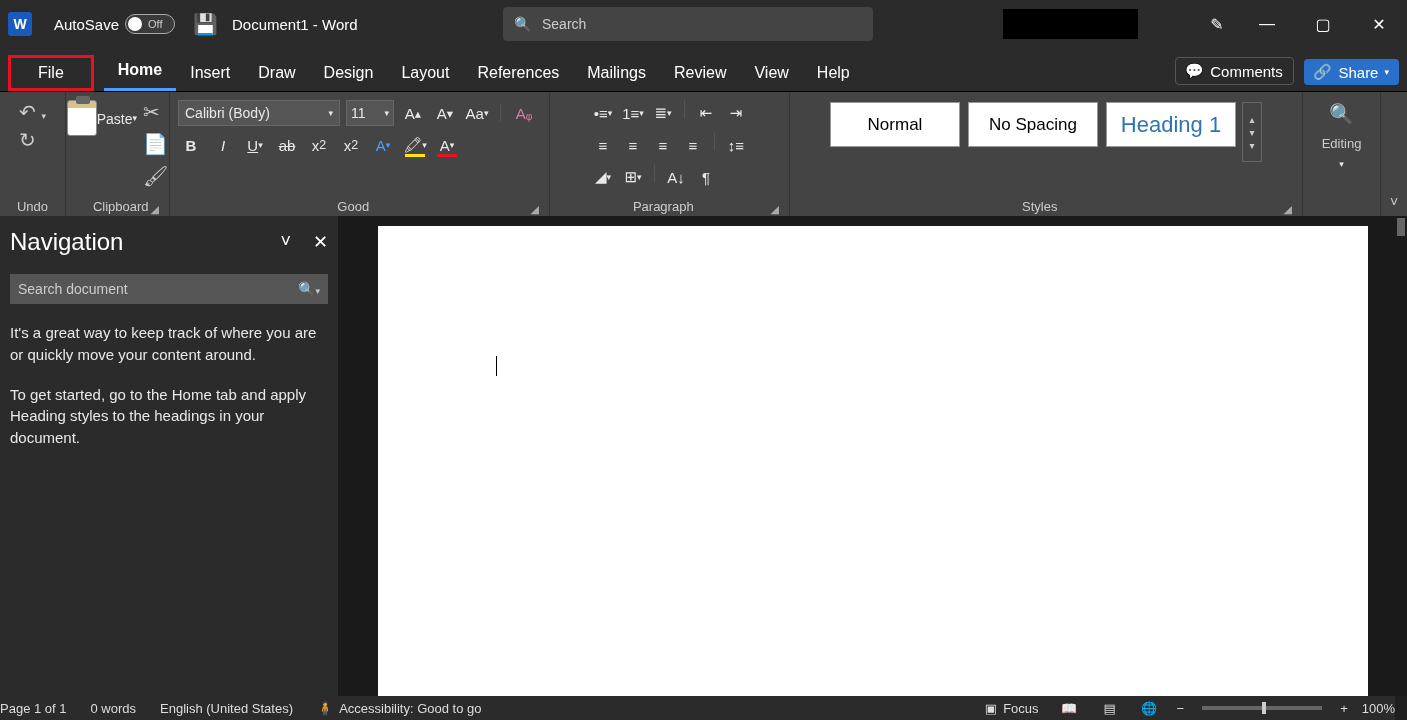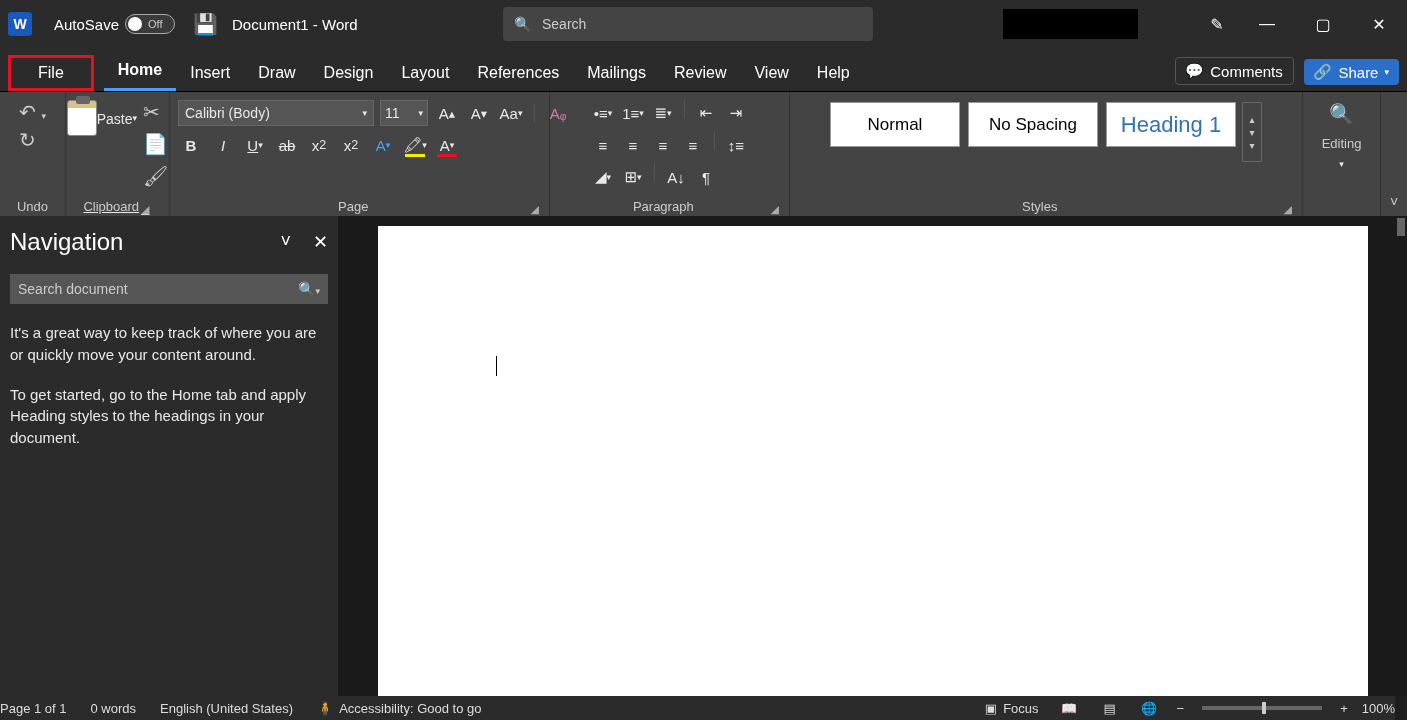--- a/index.html
+++ b/index.html
@@ -165,21 +165,21 @@
       width:14px;height:8px;background:#666;border-radius:2px;
     }
     .paste-btn .lbl {font-size:14px;margin-top:2px;}
     .clip-side {display:flex;flex-direction:column;gap:8px;padding-top:2px;}
 
     
     .font-group { width:380px; }
     .font-group .group-content{flex-direction:column;gap:6px;width:100%;padding-top:2px;}
     .font-row {display:flex;gap:6px;align-items:center;}
     .font-name-select {
-      width:196px;height:26px;background:#555;border:1px solid #666;
+      width:162px;height:26px;background:#555;border:1px solid #666;
       display:flex;align-items:center;padding:0 6px;font-size:14px;justify-content:space-between;
     }
     .font-size-select {
       width:48px;height:26px;background:#555;border:1px solid #666;
       display:flex;align-items:center;padding:0 4px;font-size:14px;justify-content:space-between;
     }
     .sm-btn{
       width:26px;height:26px;display:flex;align-items:center;justify-content:center;
       cursor:pointer;font-size:15px;
     }
@@ -359,21 +359,21 @@
         <div class="paste-icon"></div>
         <div class="lbl">Paste</div>
         <span class="caret">▾</span>
       </div>
       <div class="clip-side">
         <div class="ribbon-icon">✂</div>
         <div class="ribbon-icon">📄</div>
         <div class="ribbon-icon">🖌</div>
       </div>
     </div>
-    <div style="display:flex;width:100%;justify-content:center;align-items:flex-end;text-decoration:underline;">
+    <div style="display:flex;width:100%;justify-content:flex-end;align-items:flex-end;">
       <div class="label">Clipboard</div>
       <div class="launcher">◢</div>
     </div>
   </div>
 
   <div class="group font-group">
     <div class="group-content">
       <div class="font-row">
         <div class="font-name-select">
           <span>Calibri (Body)</span>
@@ -405,21 +405,21 @@
           </div>
         <div class="sm-btn">x<sub>2</sub></div>
         <div class="sm-btn">x<sup>2</sup></div>
         <div class="sm-btn" style="color:#4a9eff;">A<span class="caret">▾</span></div>
         <div class="sm-btn color-underline" style="--ul:#ffeb00">🖍<span class="caret">▾</span></div>
         <div class="sm-btn color-underline" style="--ul:#e81123">A<span class="caret">▾</span></div>
       </div>
     </div>
     <div style="display:flex;width:100%;justify-content:space-between;align-items:flex-end;">
       <span></span>
-      <div class="label">Page</div>
+      <div class="label">Good</div>
       <div class="launcher">◢</div>
     </div>
   </div>
 
   <div class="group para-group">
     <div class="group-content">
       <div class="para-row">
         <div class="sm-btn">•≡<span class="caret">▾</span></div>
         <div class="sm-btn">1≡<span class="caret">▾</span></div>
         <div class="sm-btn">≣<span class="caret">▾</span></div>

